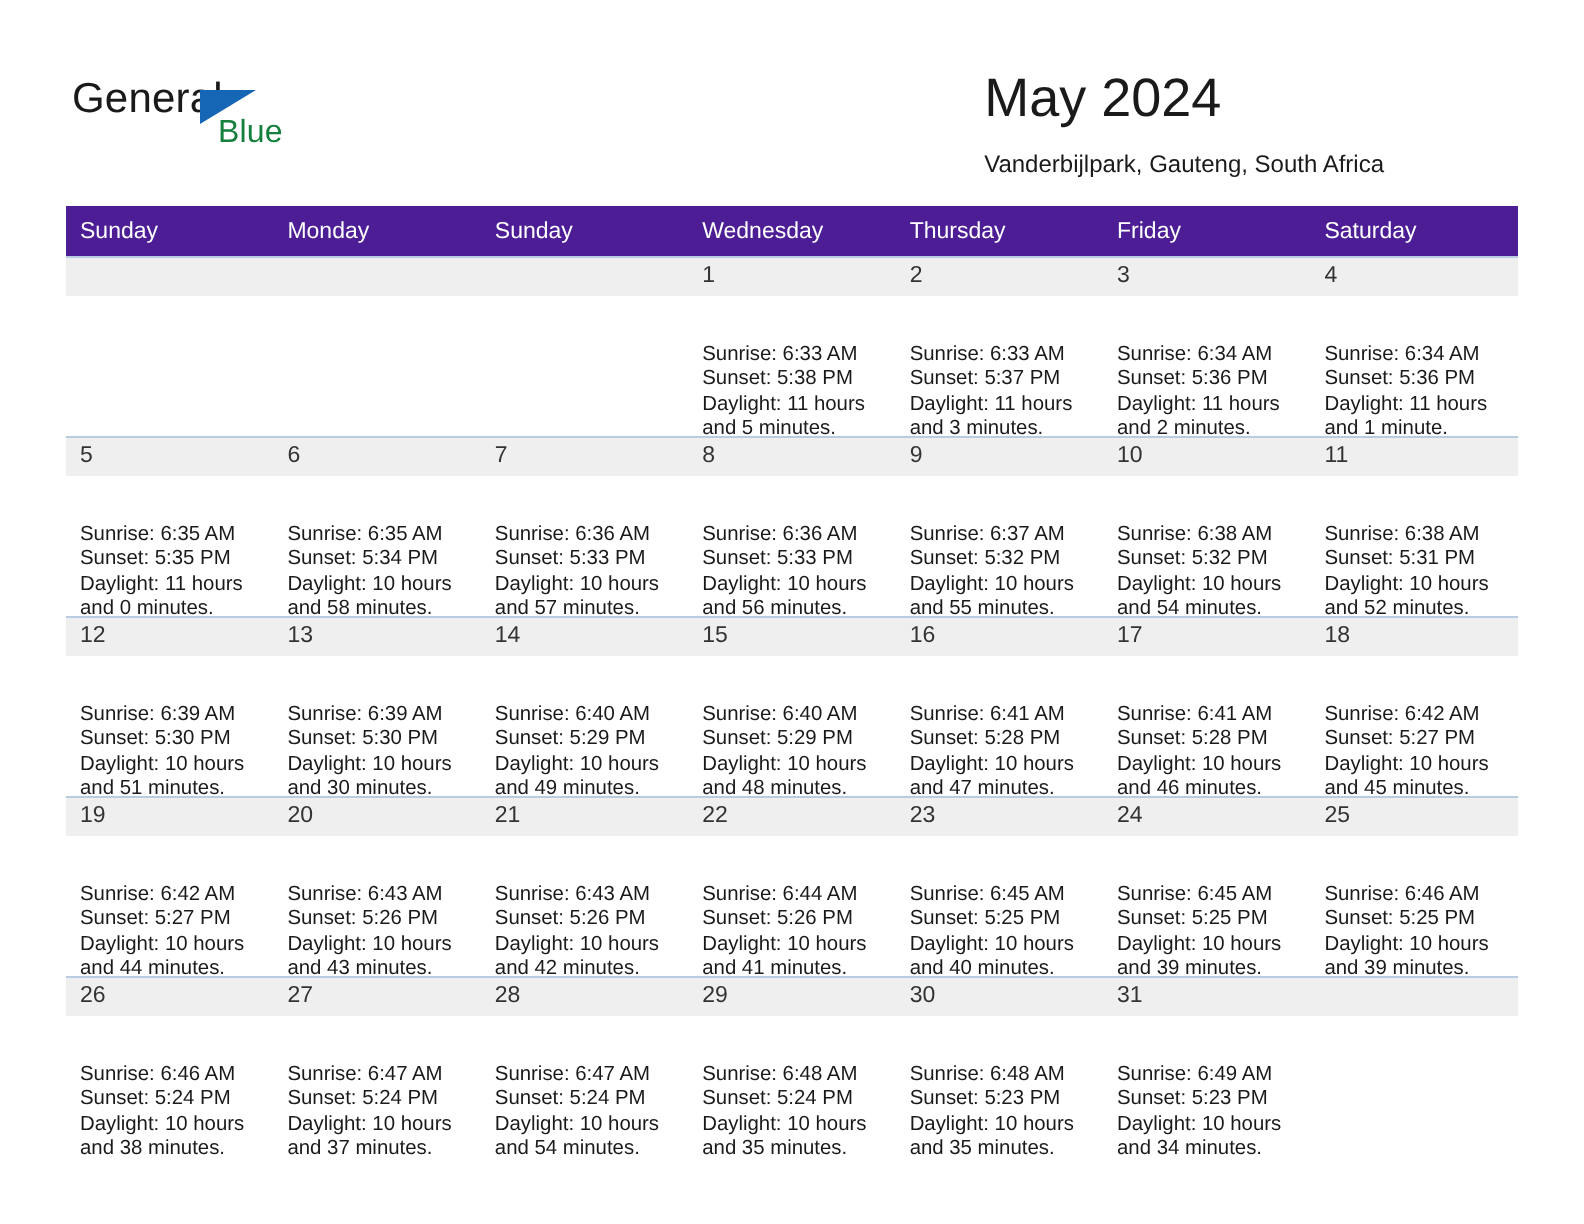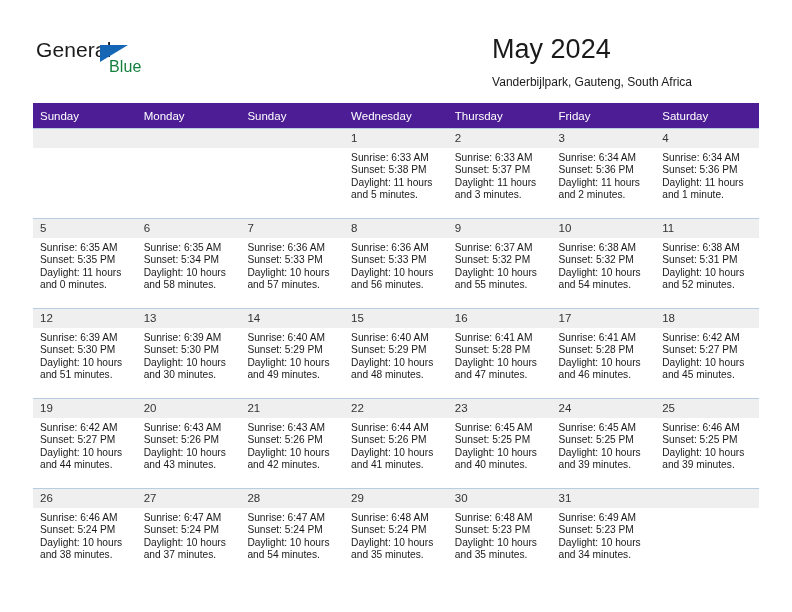--- a/index.html
+++ b/index.html
@@ -128,20 +128,21 @@
     line-height: 15px;
   }
   td.empty .daynum-band {
     background: #efefef;
   }
   .cell-body {
     padding: 4px 6px 0 7px;
     font-size: 10.2px;
     line-height: 12.4px;
     color: #1a1a1a;
+    margin-top: 20px;
   }
   .cell-body div {
     white-space: nowrap;
   }
 </style>
 </head>
 <body>
 
 <div class="page">
 

